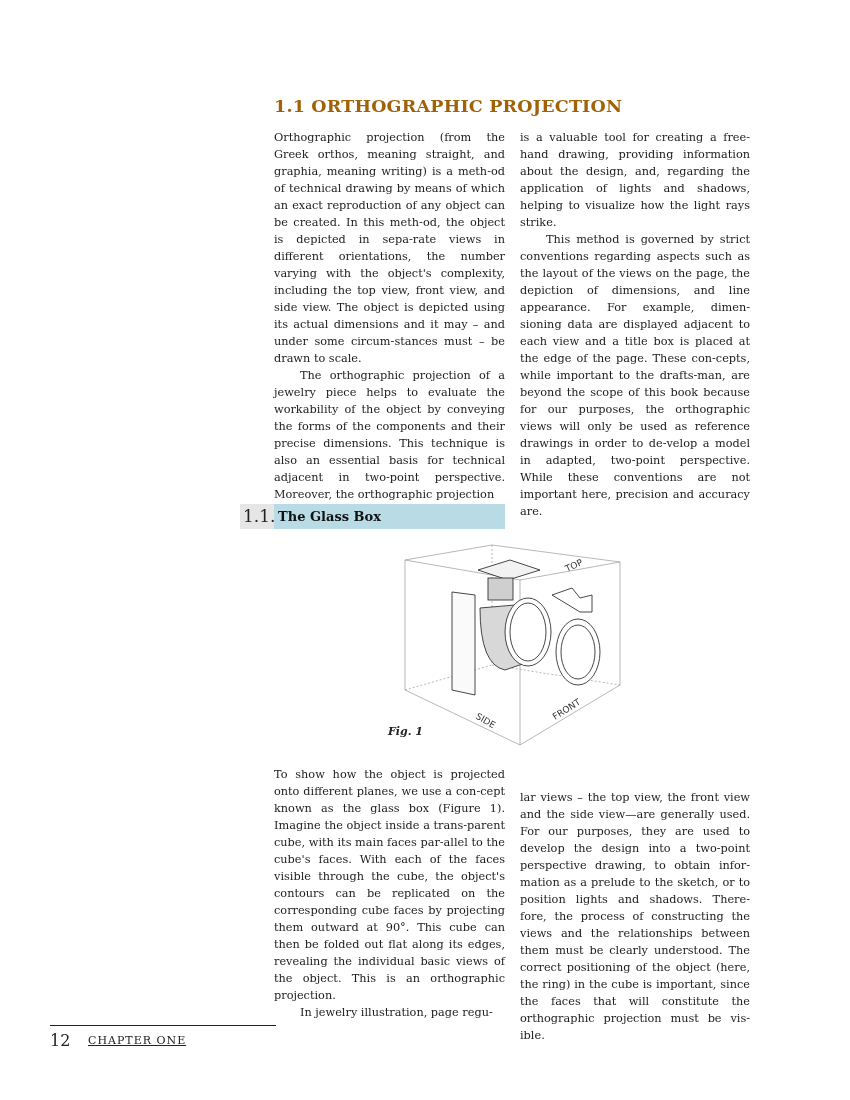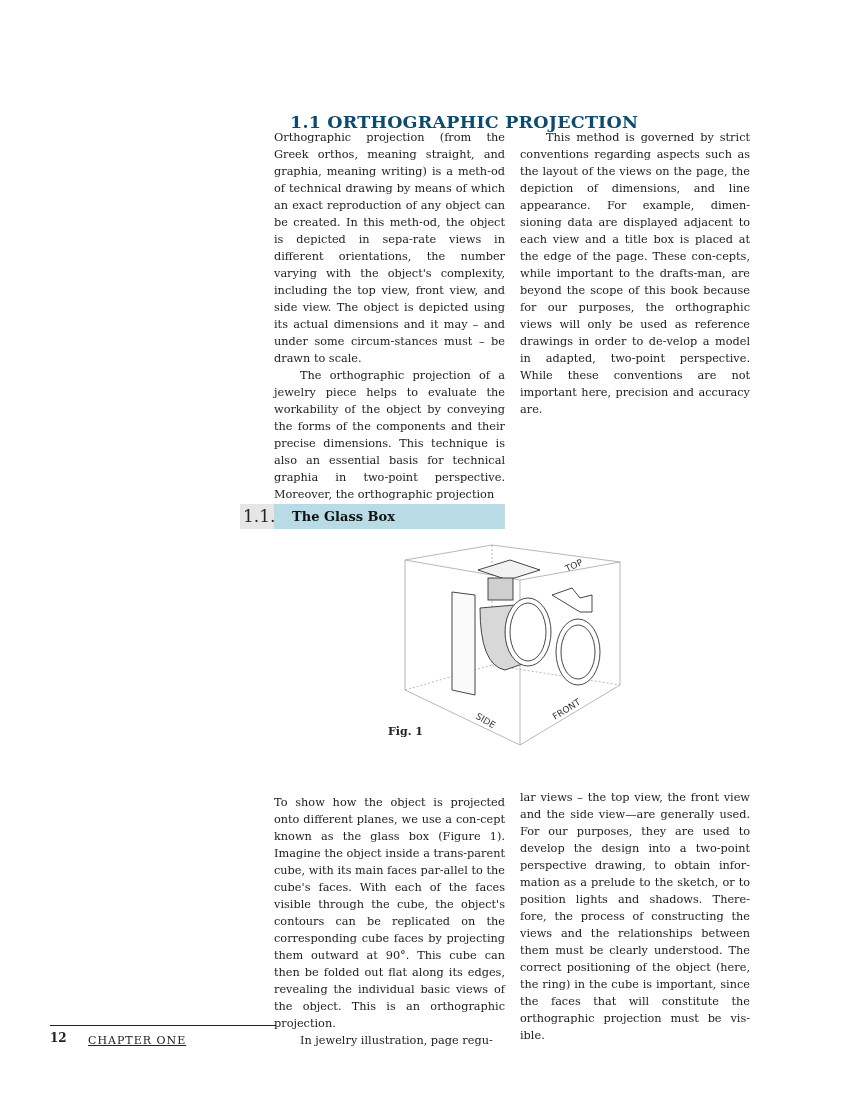--- a/index.html
+++ b/index.html
@@ -1,53 +1,54 @@
 <!DOCTYPE html>
 <html><head>
   <meta charset="utf-8">
   <style>
     html, body { margin: 0; padding: 0; background: #ffffff; }
     body { width: 850px; height: 1100px; position: relative; overflow: hidden;
       font-family: "DejaVu Serif", serif; color: #1a1a1a; }
     .page { position: absolute; left: 0; top: 0; width: 850px; height: 1100px; }
     .section-title { position: absolute; left: 274px; top: 96px; font-size: 17.5px; font-weight: bold;
-      letter-spacing: 0.2px; color: #0c4a6e; margin: 16px; white-space: nowrap; }
+      letter-spacing: 0.2px; color: #a16207; margin: 0; white-space: nowrap; }
     .col { position: absolute; font-size: 11.3px; line-height: 17px; text-align: justify;
       hyphens: manual; color: #1c1c1c; }
     .col p { margin: 0; }
     .col p.indent { text-indent: 26px; }
     .col1 { left: 274px; top: 129px; width: 231px; }
     .col2 { left: 520px; top: 129px; width: 230px; }
-    .col3 { left: 274px; top: 766px; width: 231px; margin-top: 28px; }
+    .col3 { left: 274px; top: 766px; width: 231px; }
     .col4 { left: 520px; top: 789px; width: 230px; }
     .subhead { position: absolute; left: 240px; top: 504px; width: 265px; height: 25px; display: flex; }
     .subhead-num { width: 34px; background: #e6e6e6; font-size: 17px; line-height: 25px; padding-left: 3px;
       box-sizing: border-box; color: #222; }
     .subhead-label { flex: 1; background: #b9dbe5; font-size: 13px; font-weight: bold; line-height: 25px;
-      padding-left: 18px; color: #111; }
+      padding-left: 4px; color: #111; }
     .figure { position: absolute; left: 380px; top: 540px; width: 250px; height: 220px; }
-    .fig-caption { position: absolute; left: 388px; top: 725px; font-size: 11px; 
+    .fig-caption { position: absolute; left: 388px; top: 725px; font-size: 11px; font-style: italic;
       font-weight: bold; color: #222; }
     .footer-rule { position: absolute; left: 50px; top: 1025px; width: 226px; height: 1px; background: #222; }
-    .footer-num { position: absolute; left: 50px; top: 1031px; font-size: 12px; color: #222; font-weight: bold; }
+    .footer-num { position: absolute; left: 50px; top: 1031px; font-size: 16px; color: #222; }
     .footer-chapter { position: absolute; left: 88px; top: 1034px; font-size: 11px; letter-spacing: 1px; color: #222; text-decoration: underline; }
   </style>
 </head>
 <body>
 
 <div class="page">
 
   <h1 class="section-title">1.1 ORTHOGRAPHIC PROJECTION</h1>
 
   <div class="col col1">
     <p>Orthographic projection (from the Greek orthos, meaning straight, and graphia, meaning writing) is a meth-od of technical drawing by means of which an exact reproduction of any object can be created. In this meth-od, the object is depicted in sepa-rate views in different orientations, the number varying with the object's complexity, including the top view, front view, and side view. The object is depicted using its actual dimensions and it may – and under some circum-stances must – be drawn to scale.</p>
-    <p class="indent">The orthographic projection of a jewelry piece helps to evaluate the workability of the object by conveying the forms of the components and their precise dimensions. This technique is also an essential basis for technical graphia in two-point perspective. Moreover, the orthographic projection</p>
+    <p class="indent">The orthographic projection of a jewelry piece helps to evaluate the workability of the object by conveying the forms of the components and their precise dimensions. This technique is also an essential basis for technical adjacent in two-point perspective. Moreover, the orthographic projection</p>
   </div>
 
   <div class="col col2">
+    <p>is a valuable tool for creating a free-hand drawing, providing information about the design, and, regarding the application of lights and shadows, helping to visualize how the light rays strike.</p>
     <p class="indent">This method is governed by strict conventions regarding aspects such as the layout of the views on the page, the depiction of dimensions, and line appearance. For example, dimen-sioning data are displayed adjacent to each view and a title box is placed at the edge of the page. These con-cepts, while important to the drafts-man, are beyond the scope of this book because for our purposes, the orthographic views will only be used as reference drawings in order to de-velop a model in adapted, two-point perspective. While these conventions are not important here, precision and accuracy are.</p>
   </div>
 
   <div class="subhead">
     <div class="subhead-num">1.1.1</div>
     <div class="subhead-label">The Glass Box</div>
   </div>
 
   <svg class="figure" viewBox="0 0 250 220">
     <g stroke="#9a9a9a" stroke-width="0.7" fill="none">

